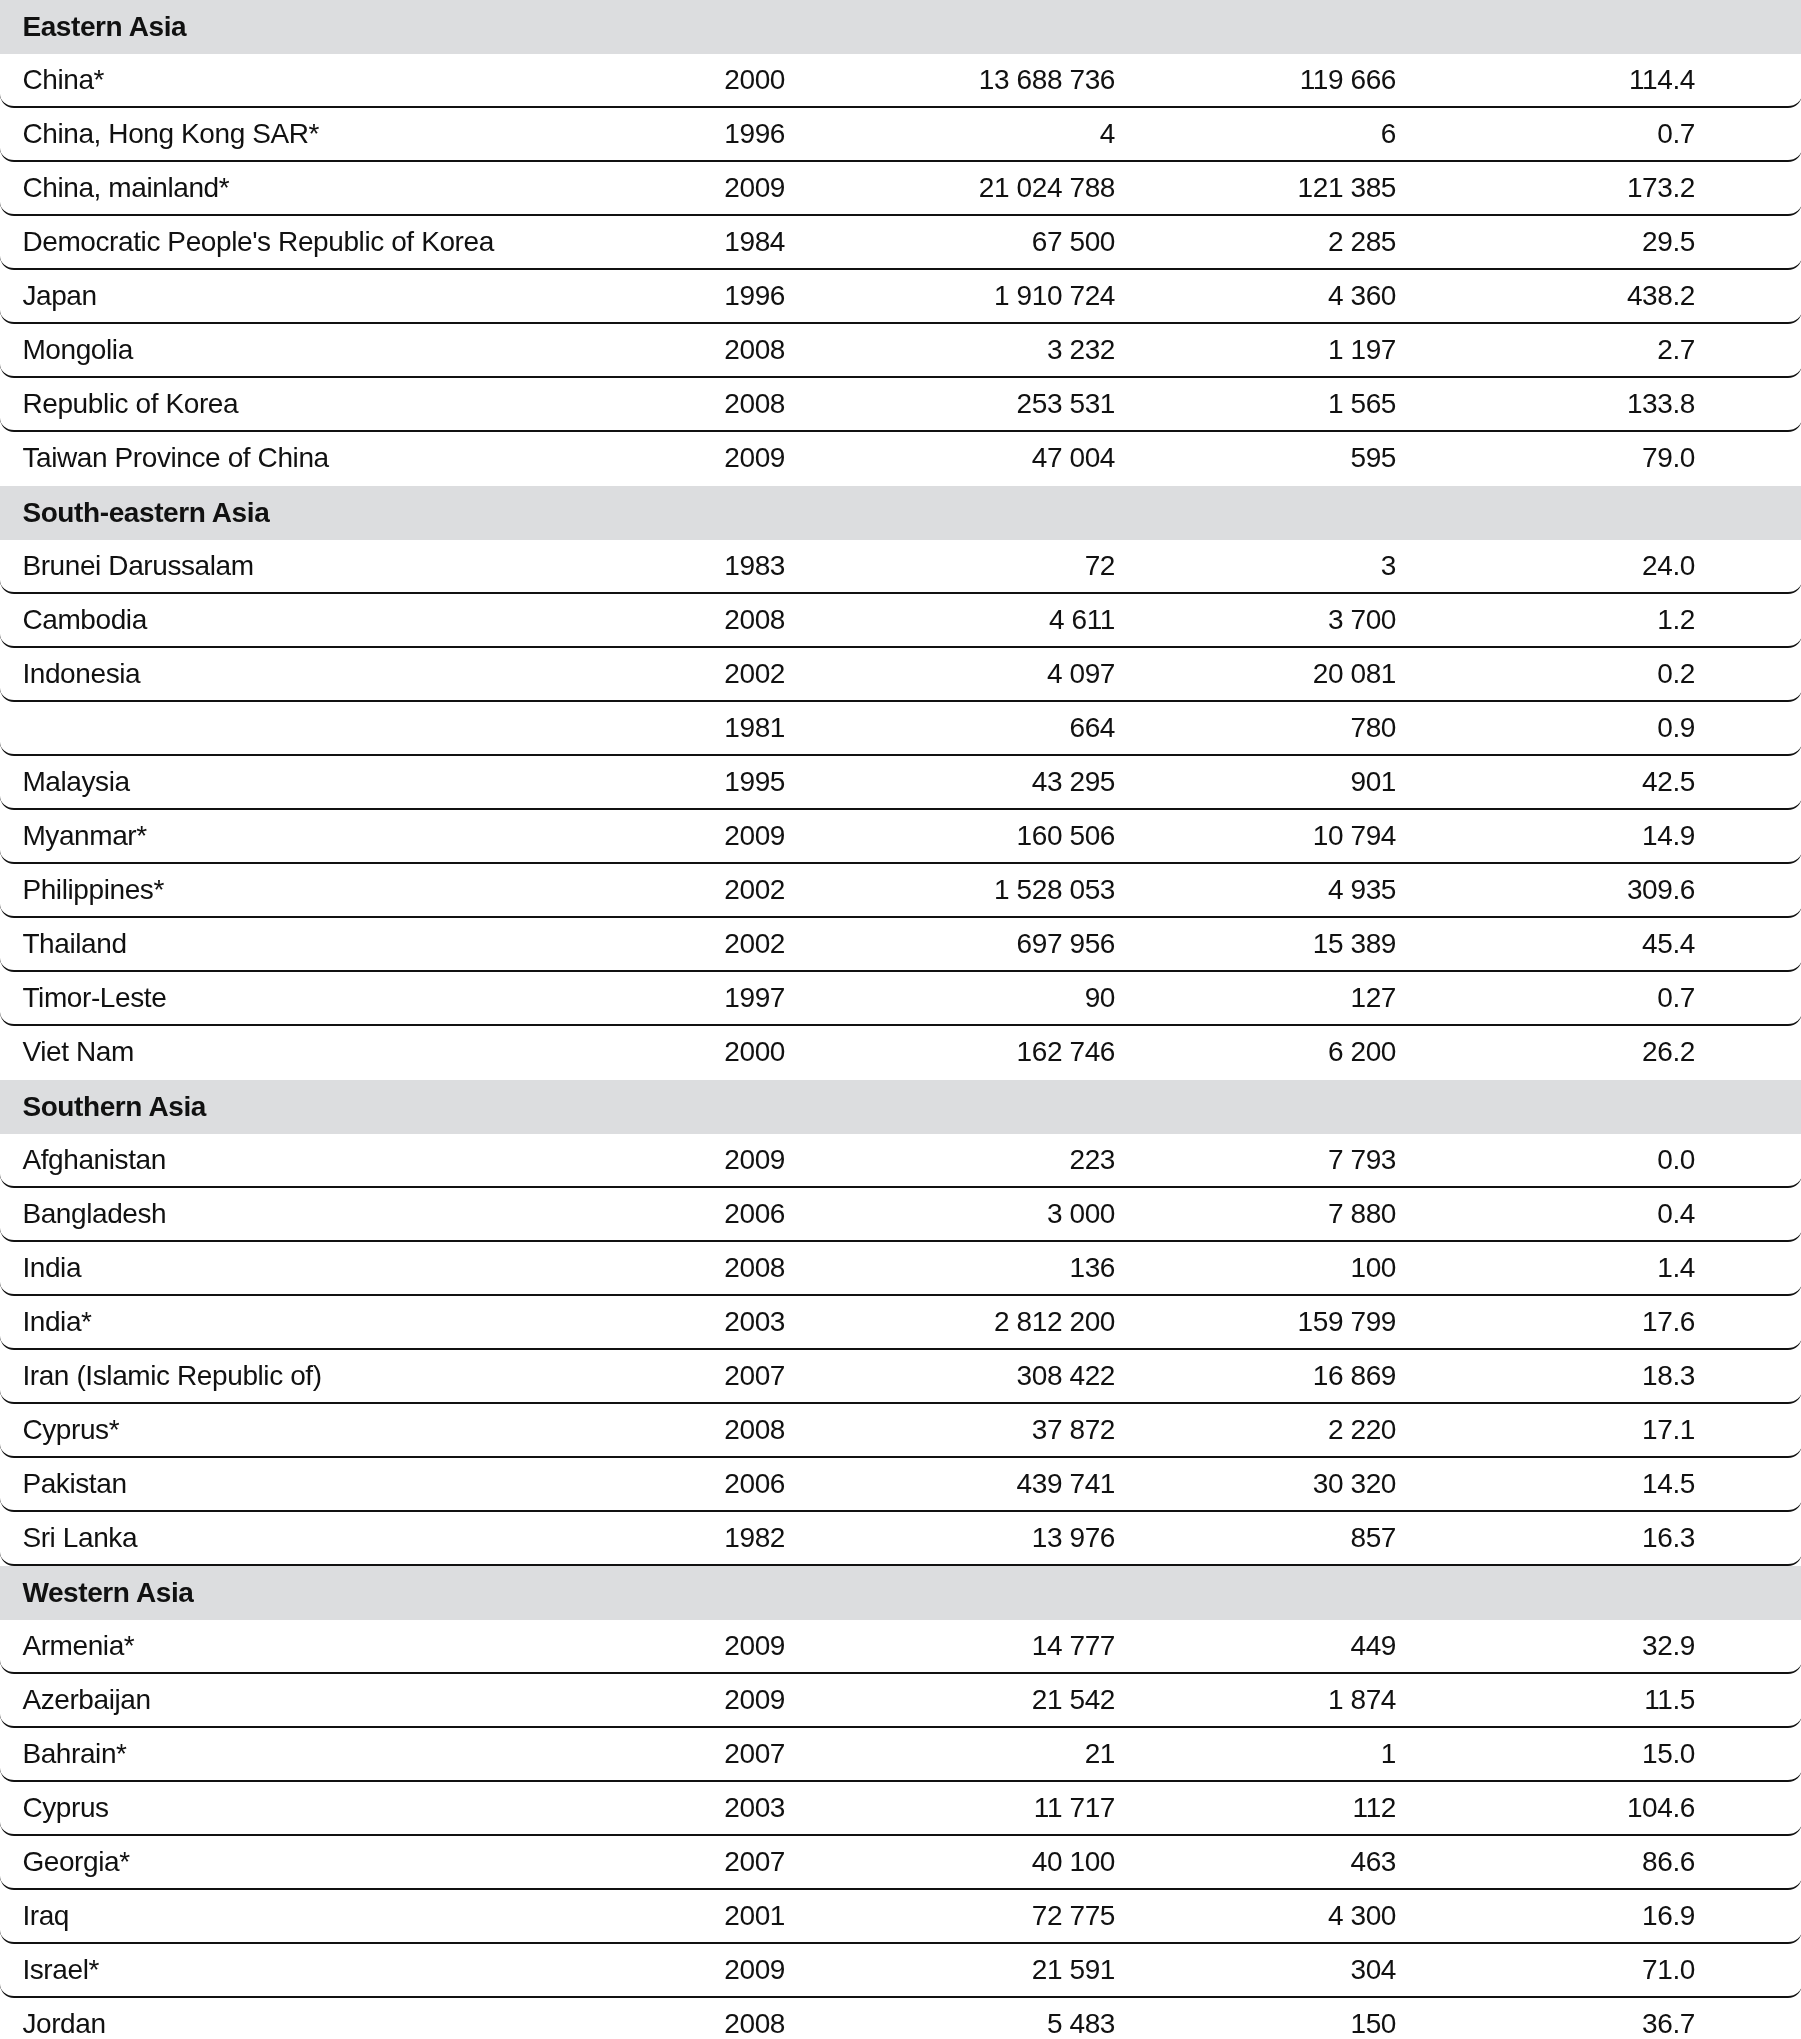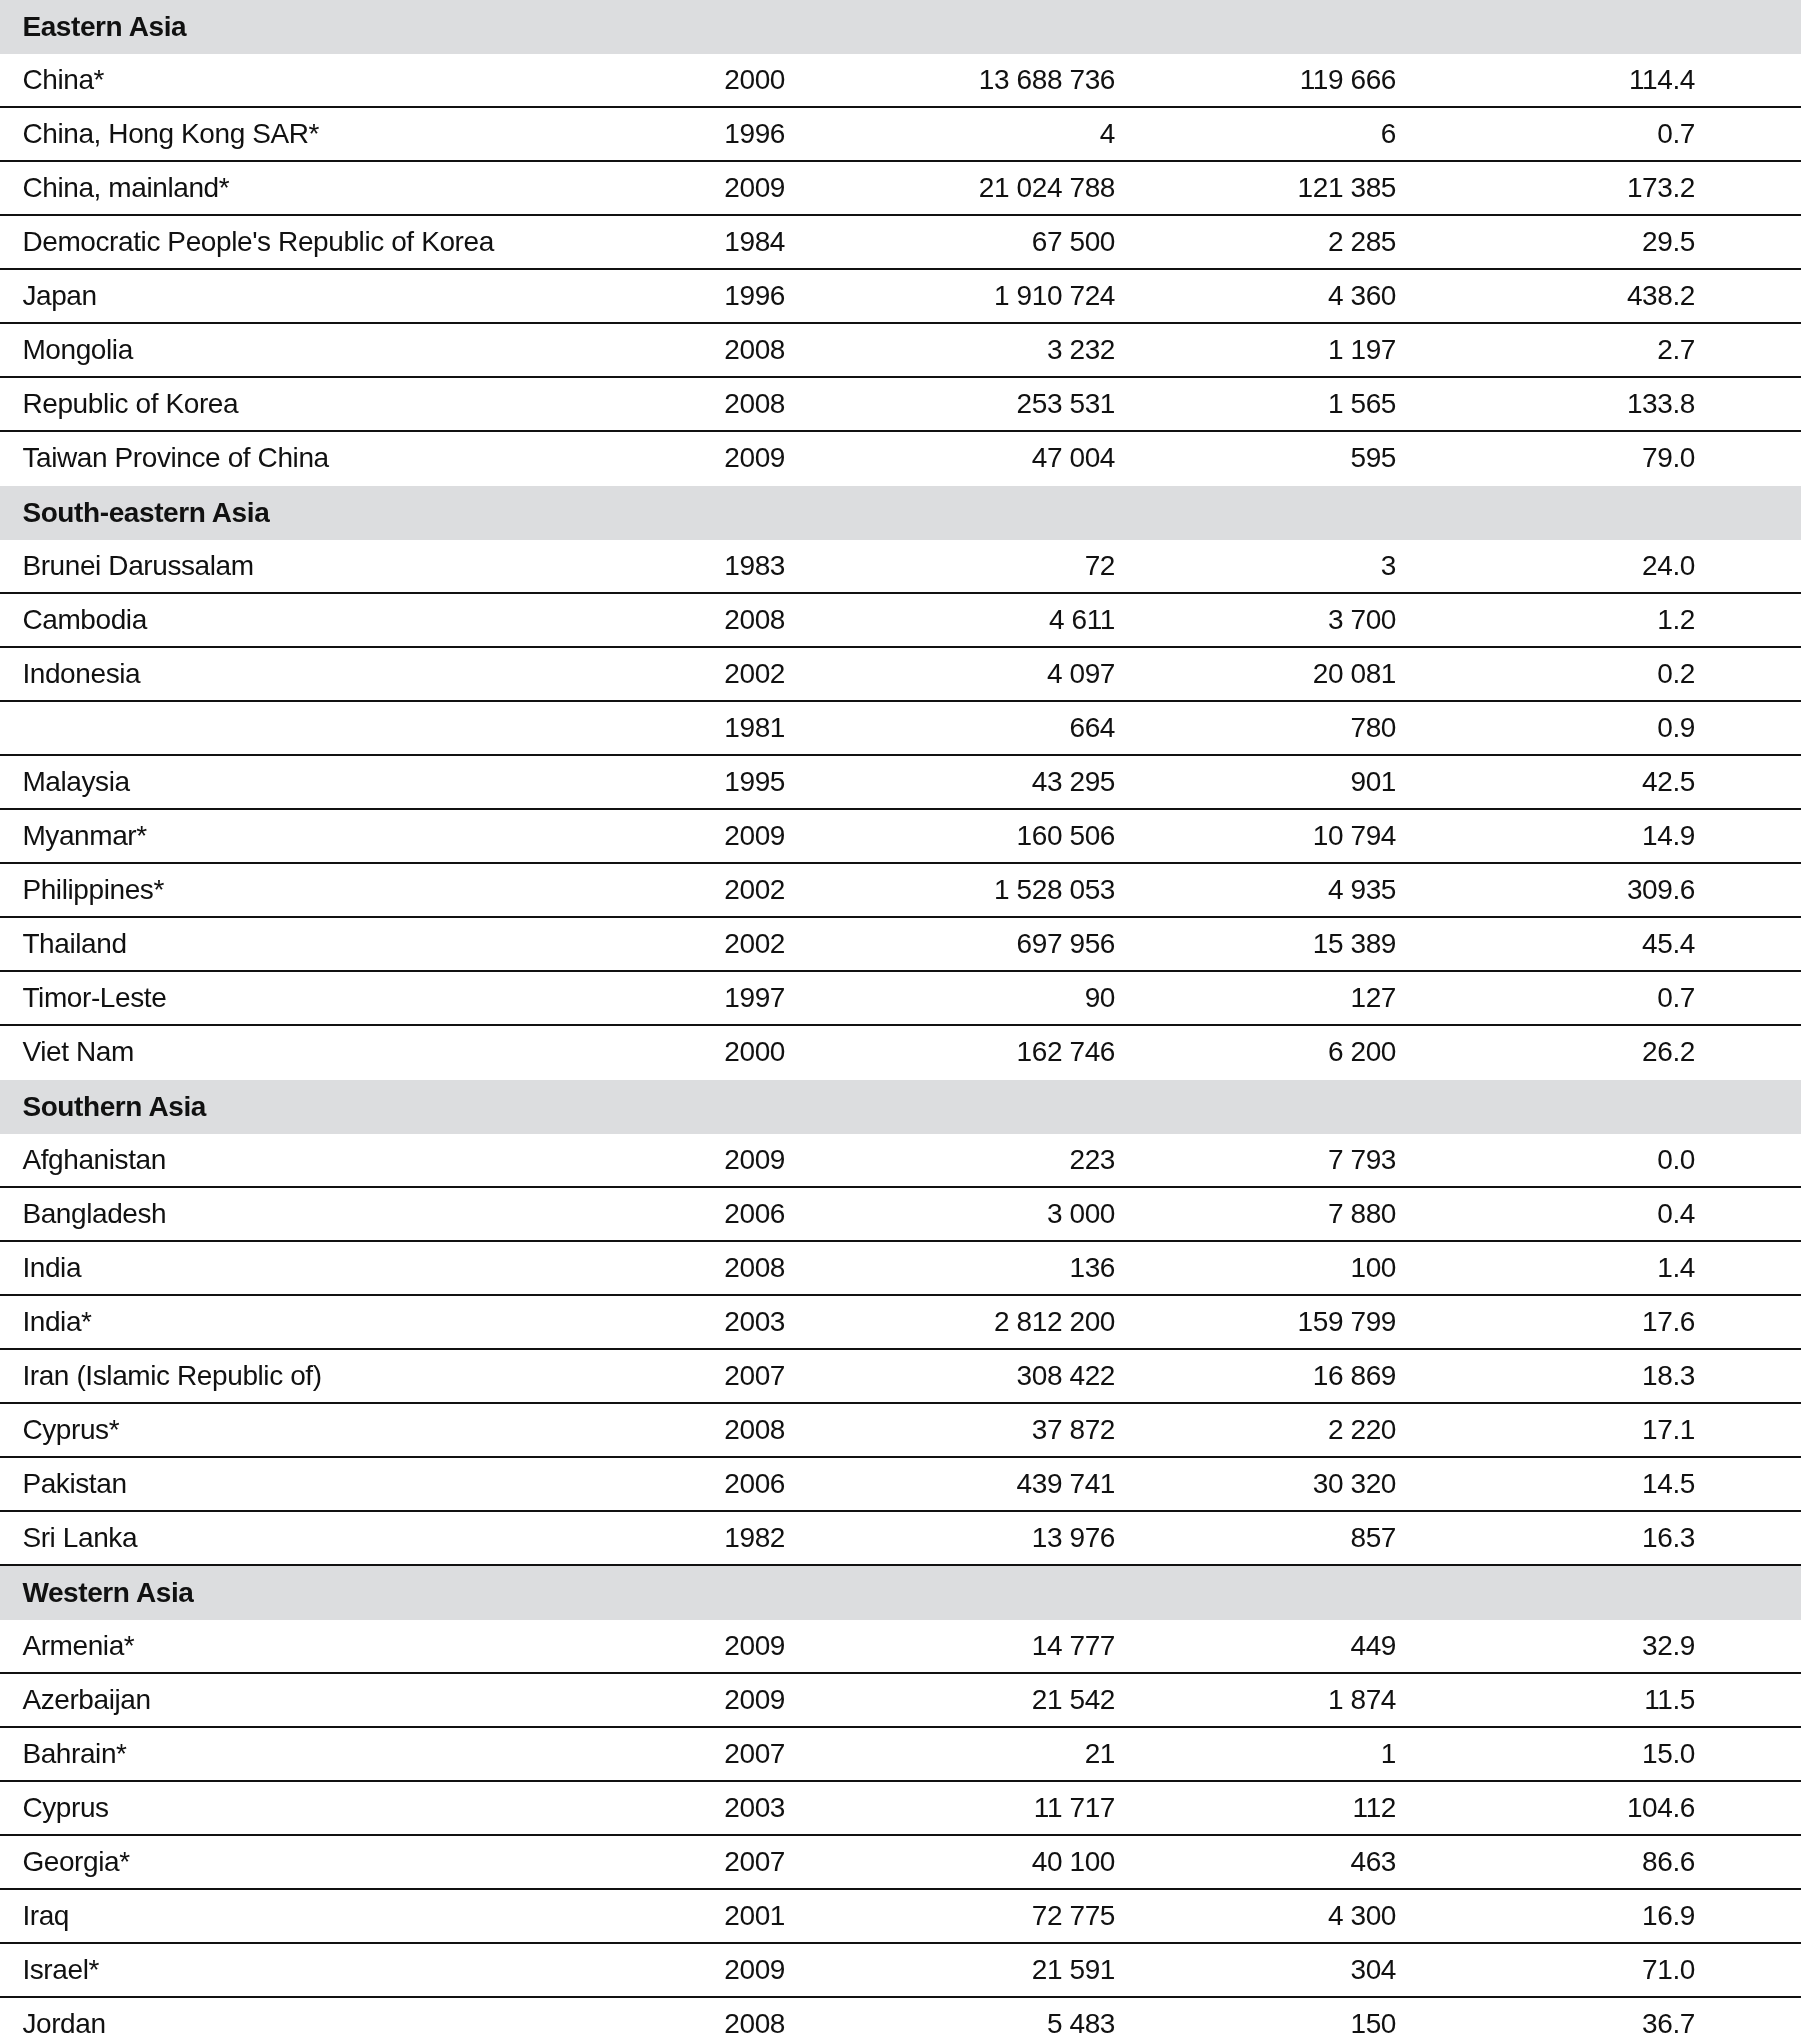--- a/index.html
+++ b/index.html
@@ -1,20 +1,20 @@
 <!DOCTYPE html>
 <html style="font-size:14.3px"><head>
 <meta charset="utf-8">
 <style>
   html, body { margin: 0; padding: 0; background: #ffffff; }
   body { width: 1802px; height: 2039px; overflow: hidden; font-family: "Liberation Sans", sans-serif; color: #111111; }
   #table { position: relative; width: 1802px; }
   .row { position: relative; height: 54px; box-sizing: border-box; }
   .row.section { background: #dcdddf; }
-  .row.data.bordered { border-bottom: 2.7px solid #111111; }
+  .row.data.bordered { border-bottom: 2.7px solid #111111; border-radius: 14px; }
   .cell { position: absolute; top: 0; height: 51px; line-height: 51px; font-size: 28px; white-space: nowrap; letter-spacing: -0.4px; }
   .row.section .cell { height: 70px; line-height: 54px; font-weight: bold; }
   .c-name { left: 22.4px; }
   .c-year { right: calc(1802px - 785px); }
   .c-v1 { right: calc(1802px - 1115px); text-align: right; }
   .c-v2 { right: calc(1802px - 1396px); text-align: right; }
   .c-v3 { right: calc(1802px - 1695px); text-align: right; }
 </style>
 </head>
 <body>

